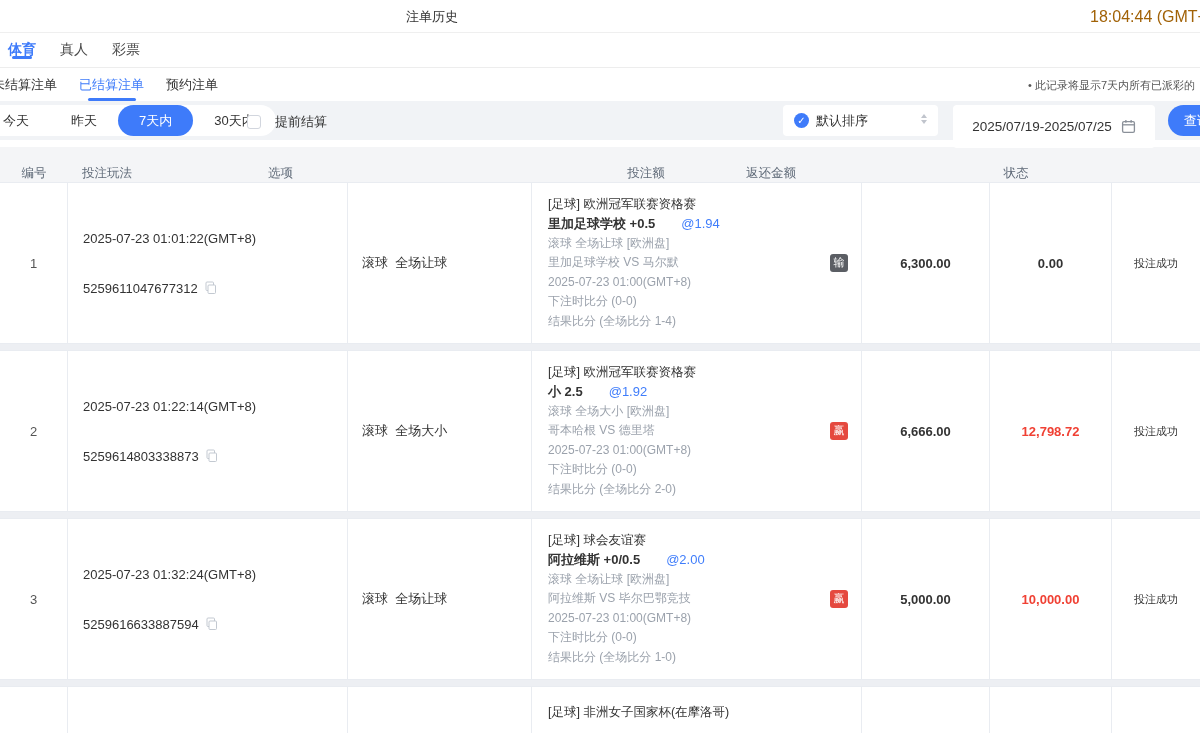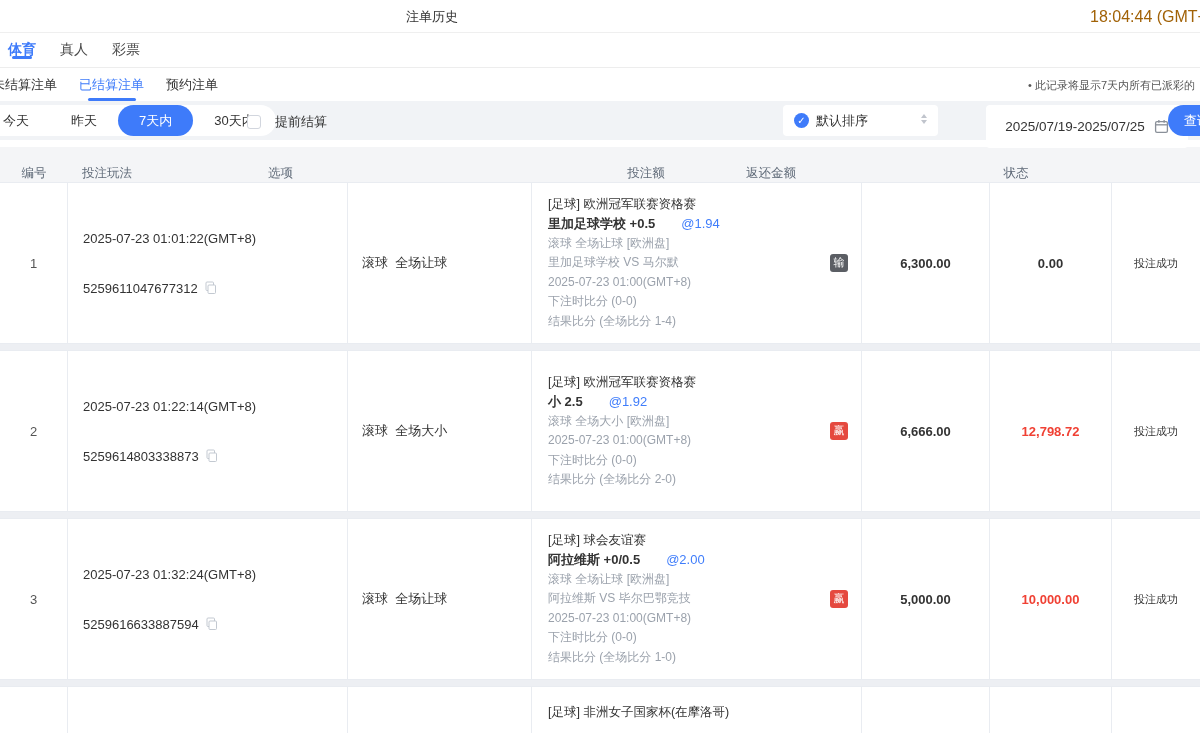--- a/index.html
+++ b/index.html
@@ -42,21 +42,21 @@
     border-radius:4px; display:flex; align-items:center; padding-left:11px; gap:7px; cursor:pointer; }
   .sorticon { width:15px; height:15px; border-radius:50%; background:#3e7bfa; color:#fff;
     font-size:10px; line-height:15px; text-align:center; flex:0 0 auto; }
   .sortlabel { font-size:13px; color:#333; }
   .caretwrap { position:absolute; right:11px; top:9px; display:flex; flex-direction:column; gap:2px; }
   .caret-up { width:0; height:0; border-left:3.5px solid transparent; border-right:3.5px solid transparent;
     border-bottom:4.5px solid #c0c4cc; }
   .caret-down { width:0; height:0; border-left:3.5px solid transparent; border-right:3.5px solid transparent;
     border-top:4.5px solid #c0c4cc; }
   .datebox { position:absolute; left:953px; top:4px; width:202px; height:43px; background:#fff;
-    border-radius:4px; display:flex; align-items:center; justify-content:center; gap:9px; cursor:pointer;margin-left:33px; }
+    border-radius:4px; display:flex; align-items:center; justify-content:center; gap:9px; cursor:pointer; }
   .datetext { font-size:13.5px; color:#333; }
   .searchbtn { position:absolute; left:1168px; top:4px; width:76px; height:31px; background:#3e7bfa;
     border:none; border-radius:16px; color:#fff; font-size:13px; display:flex; align-items:center;
     justify-content:flex-start; padding-left:16px; cursor:pointer; }
 
   .prestrip { height:7px; background:#fff; }
 
   
   .thead { height:35px; background:#f4f5f7; display:flex; align-items:flex-end;
     font-size:12.5px; color:#5f6a78; }
@@ -219,20 +219,21 @@
             <rect x="4" y="4" width="7.5" height="8.5" rx="1" fill="#fff" stroke="#c3c9d1"></rect>
           </svg>
         </span>
       </div>
     </div>
     <div class="cell cell-play">滚球  全场大小</div>
     <div class="cell cell-option">
       <div class="opt-league">[足球] 欧洲冠军联赛资格赛</div>
       <div class="opt-pick"><span>小 2.5</span><span class="opt-odds">@1.92</span></div>
       <div class="opt-meta">滚球 全场大小 [欧洲盘]</div>
+      <div class="opt-meta">哥本哈根 VS 德里塔</div>
       <div class="opt-meta">2025-07-23 01:00(GMT+8)</div>
       <div class="opt-meta">下注时比分 (0-0)</div>
       <div class="opt-meta">结果比分 (全场比分 2-0)</div>
       <div class="badge win">赢</div>
     </div>
     <div class="cell cell-stake">6,666.00</div>
     <div class="cell cell-payout red">12,798.72</div>
     <div class="cell cell-status last">投注成功</div>
   </div>
 

